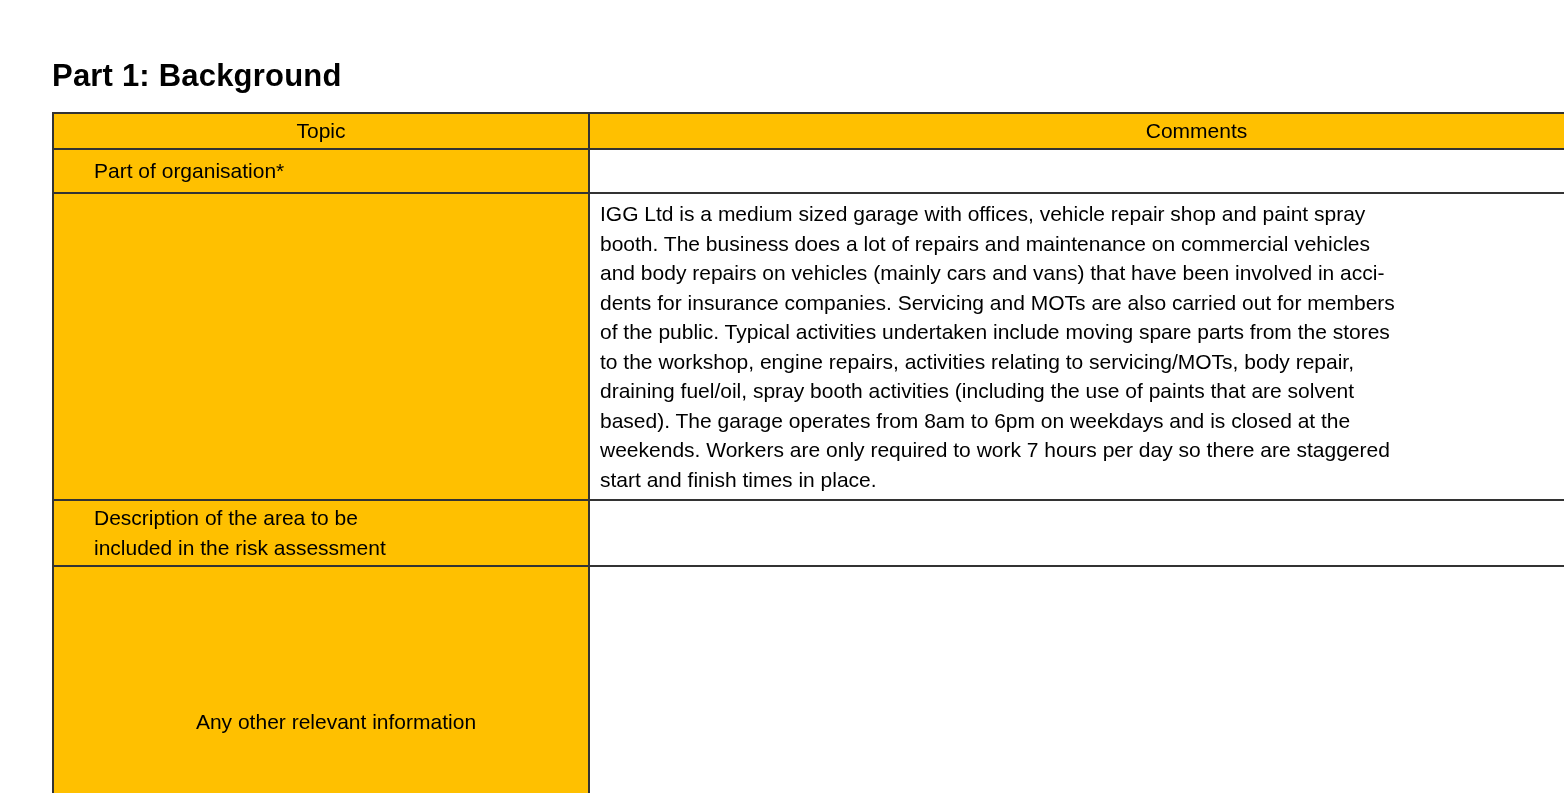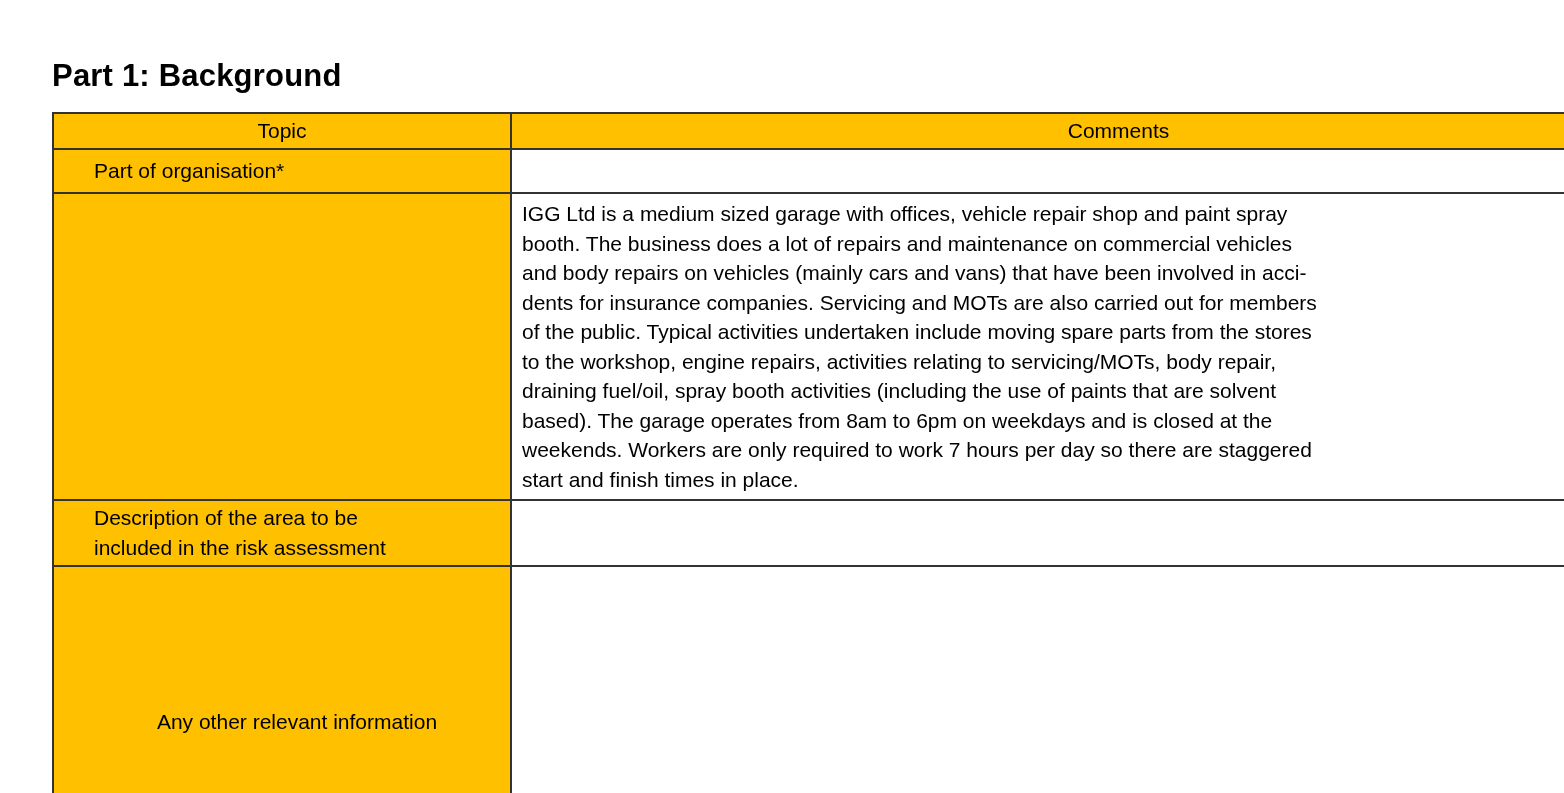--- a/index.html
+++ b/index.html
@@ -40,21 +40,21 @@
     overflow: hidden;
   }
   .bg-table th {
     background: var(--cell-fill);
     font-weight: normal;
     text-align: center;
     vertical-align: middle;
     height: 36px;
     line-height: 26px;
   }
-  th.topic-col { width: 458px; }
+  th.topic-col { width: 536px; }
   th.comments-col { width: 1207px; padding-left: 8px; }
   td.topic-cell {
     background: var(--cell-fill);
     vertical-align: middle;
     text-align: left;
     padding: 2px 10px 2px 40px;
     line-height: 30px;
     white-space: pre-line;
   }
   td.comments-cell {

